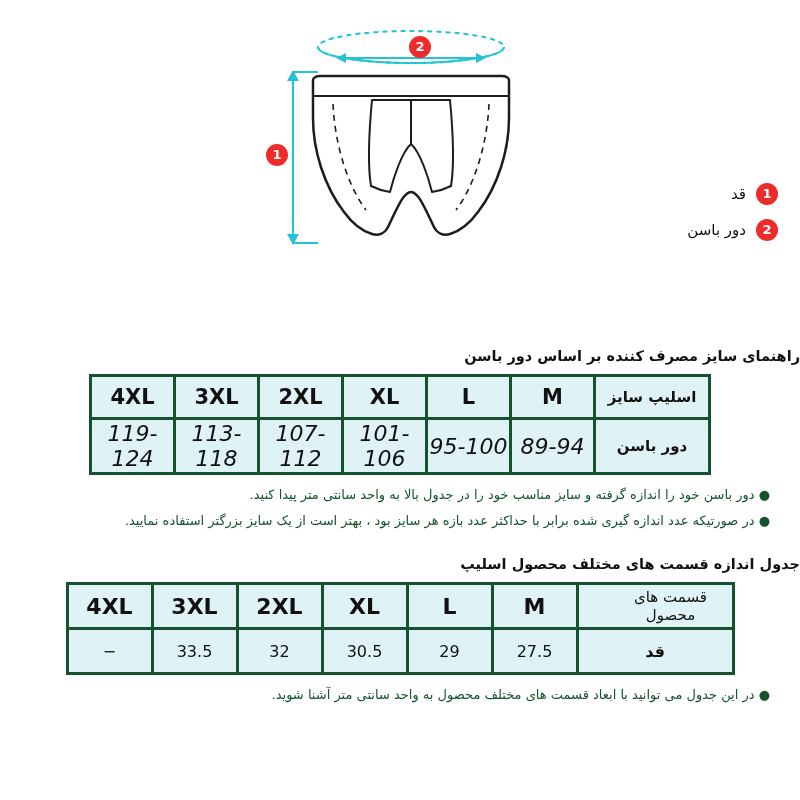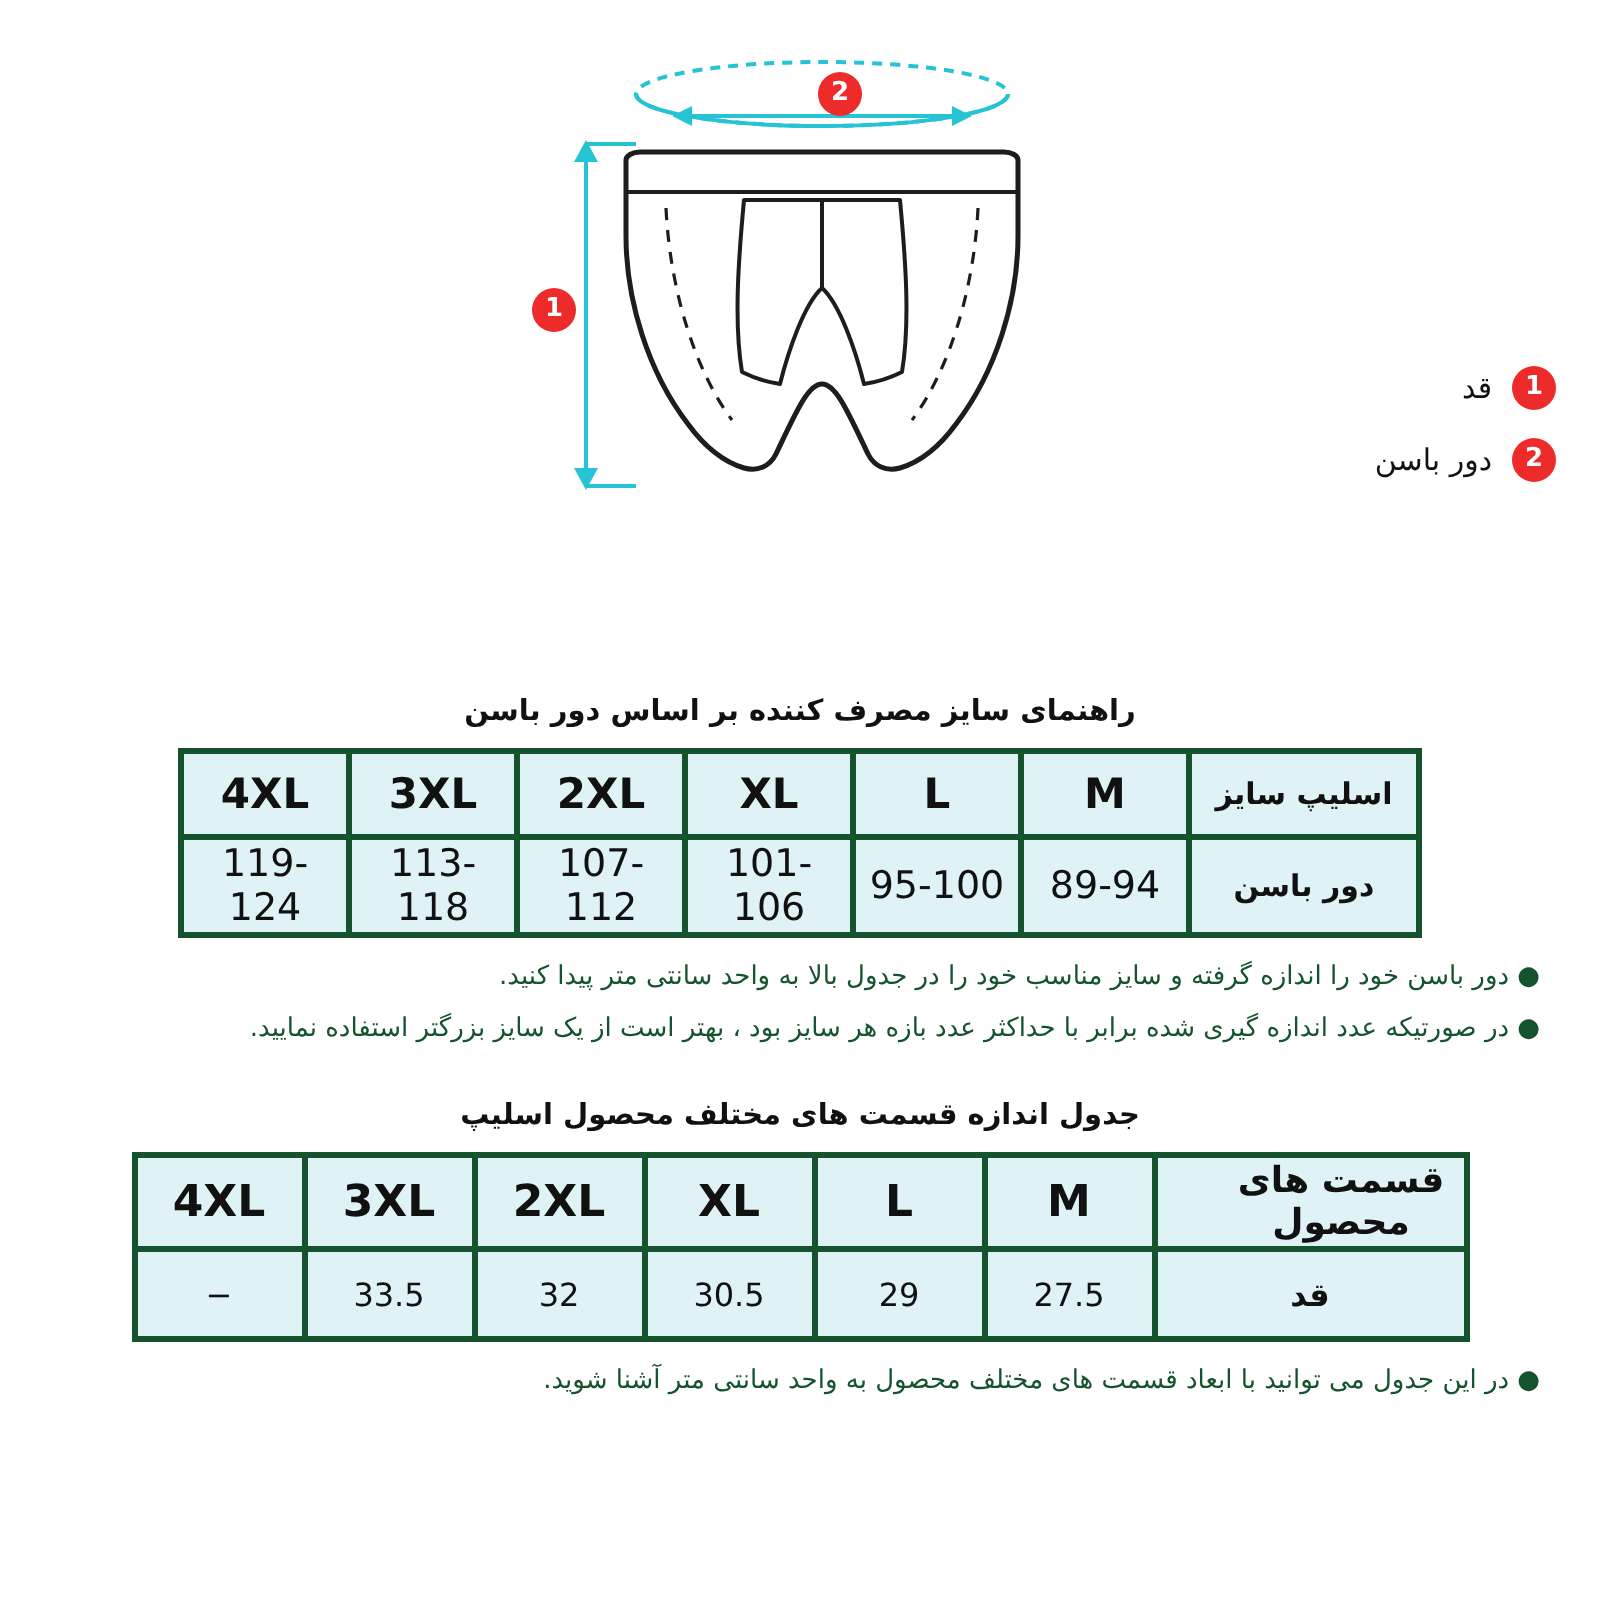--- a/index.html
+++ b/index.html
@@ -82,21 +82,21 @@
   }
 
   
   .content {
     position: relative;
     width: 800px;
     padding: 0;
   }
   .section-title {
     direction: rtl;
-    text-align: center;
+    text-align: right;
     font-size: 14.5px;
     font-weight: bold;
     color: #111;
     margin: 8px 0 10px 0;
   }
   table.size-table {
     border-collapse: collapse;
     margin: 0 auto;
     direction: rtl;
   }
@@ -118,29 +118,30 @@
   .t1 .hdr-size {
     width: 79px;
     font-size: 21px;
     font-weight: bold;
   }
   .t1 .row-label {
     font-size: 15px;
     font-weight: bold;
   }
   .t1 .val {
-    font-size: 19px;
+    font-size: 22px;
+    font-style: italic;
   }
 
   
   .t2 td { height: 40px; }
   .t2 .hdr-label {
     width: 120px;
-    font-size: 18px;
-    font-weight: bold;
+    font-size: 15px;
+    font-weight: normal;
     padding-left: 32px;
   }
   .t2 .hdr-size {
     width: 80px;
     font-size: 22px;
     font-weight: bold;
   }
   .t2 .row-label {
     font-size: 16px;
     font-weight: bold;

